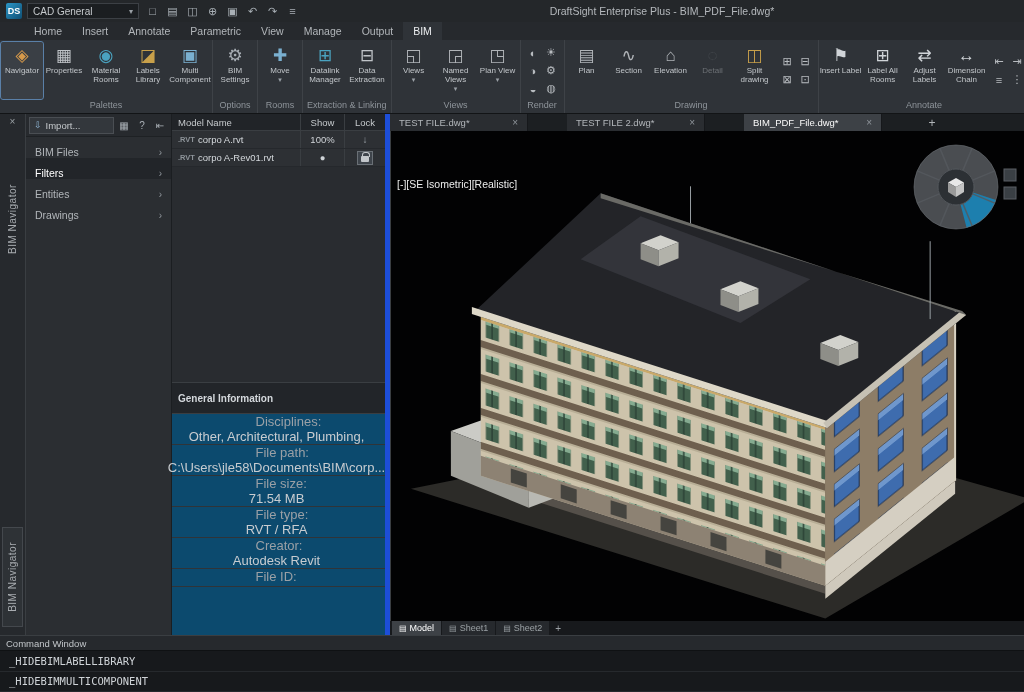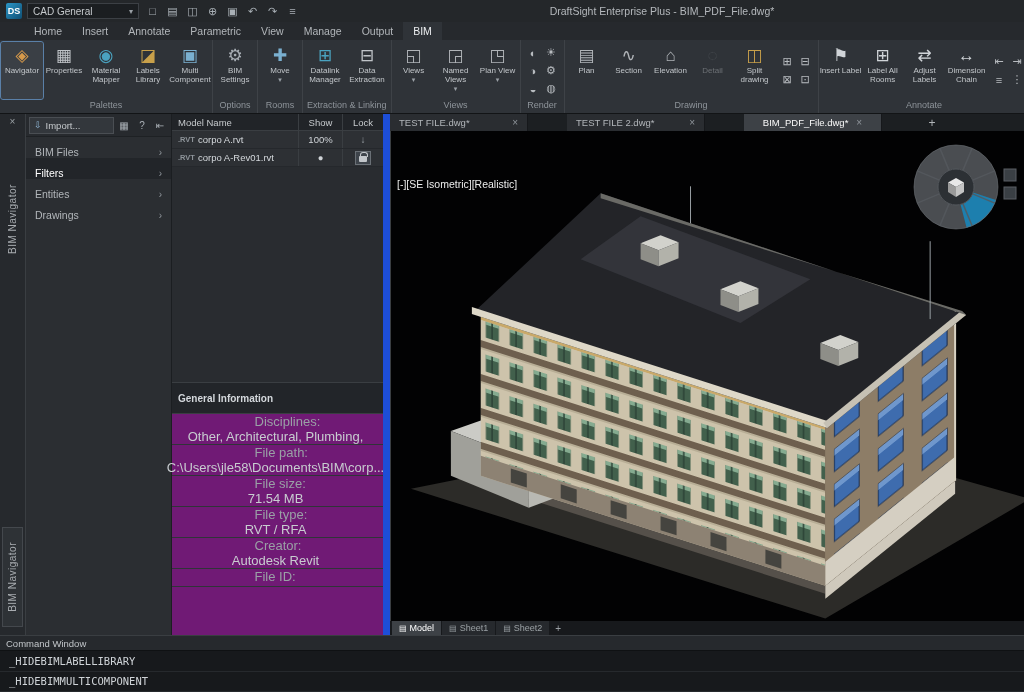--- a/index.html
+++ b/index.html
@@ -52,21 +52,21 @@
   .import-btn { flex:1; height:17px; background:#33373c; border:1px solid #4a4e53; display:flex; align-items:center; gap:4px;
                 padding:0 4px; font-size:9.5px; color:#c6cacd; }
   .import-ic { font-size:9px; color:#8fb7d6; }
   .tool-ic { width:16px; height:16px; font-size:10px; color:#aab0b6; display:flex; align-items:center; justify-content:center; }
   .nav-tree { flex:1; }
   .tree-item { height:21px; display:flex; align-items:flex-end; justify-content:space-between; padding:0 9px;
                font-size:10.5px; color:#b2b6ba; }
   .tree-item.active { color:#ffffff; background:#222529; }
   .tree-chevron { font-size:10px; color:#8e949a; }
 
-  .model-panel { width:218px; background:#701a75; border-right:7px solid #1d4ed8; display:flex; flex-direction:column; flex:0 0 auto; }
+  .model-panel { width:218px; background:#0c4a6e; border-right:5px solid #1d4ed8; display:flex; flex-direction:column; flex:0 0 auto; }
   .mtable { height:268px; display:flex; flex-direction:column; background:#292c30; }
   .mtable-head { height:17px; display:flex; background:#212428; border-bottom:1px solid #3a3e42; font-size:9.5px; color:#c6cacd; }
   .mcol { display:flex; align-items:center; justify-content:center; border-right:1px solid #3a3e42; overflow:hidden; }
   .mcol.name { flex:1; justify-content:flex-start; padding-left:6px; }
   .mcol.show { width:44px; flex:0 0 auto; }
   .mcol.lock { width:40px; flex:0 0 auto; border-right:none; }
   .mrow { height:18px; display:flex; align-items:stretch; background:#2d3034; border-bottom:1px solid #25282c; font-size:9.5px; }
   .ext { color:#8e949a; font-size:7.5px; margin-right:3px; font-weight:bold; }
   .mname { color:#d4d8dc; white-space:nowrap; }
   .show-val { color:#cfd3d7; }
@@ -80,21 +80,21 @@
   .ginfo-row { min-height:18px; display:flex; align-items:center; border-bottom:1px solid #303438; font-size:13px;flex-direction:column; }
   .glabel { width:64px; padding-left:9px; color:#9aa0a6; flex:0 0 auto; }
   .gvalue { color:#c8ccd0; white-space:nowrap; overflow:hidden; text-overflow:ellipsis; padding-right:4px; }
   .panel-fill { flex:1; }
 
   
   .main-col { flex:1; display:flex; flex-direction:column; min-width:0; }
   .doc-tabs { height:17px; background:#1c1f22; display:flex; align-items:stretch; flex:0 0 auto;gap:39px; }
   .dtab { display:flex; align-items:center; gap:8px; padding:0 9px; min-width:138px; justify-content:space-between;
           background:#2a2d31; border-right:1px solid #16181b; color:#b2b6ba; font-size:9.5px; white-space:nowrap; }
-  .dtab.active { background:#3d4146; color:#fafafa;justify-content:center; }
+  .dtab.active { background:#3d4146; color:#fafafa; }
   .dtab-close { font-size:10px; color:#8e949a; }
   .dtab-add { width:22px; display:flex; align-items:center; justify-content:center; color:#b2b6ba; font-size:12px; }
 
   .viewport { flex:1; background:#020203; position:relative; overflow:hidden; border-left:1px solid #3a3e42; }
   .view-label { position:absolute; top:5px; left:6px; color:#ececec; font-size:10.5px; z-index:3;margin-top:42px; }
   .bldg { position:absolute; inset:0; width:100%; height:100%; }
   .navwheel { position:absolute; top:8px; right:4px; z-index:3; }
 
   .sheet-bar { height:14px; background:#17191c; display:flex; align-items:stretch; gap:1px; padding-left:2px; flex:0 0 auto; }
   .stab { display:flex; align-items:center; gap:3px; padding:0 7px; font-size:9px; background:#26292d; color:#9aa0a4; }
@@ -150,21 +150,21 @@
           <div class="rbtn selected">
             <div class="ricon" style="color: rgb(216, 154, 74);">◈</div>
             <div class="rlabel">Navigator</div>
           </div>
           <div class="rbtn">
             <div class="ricon" style="color: rgb(192, 196, 200);">▦</div>
             <div class="rlabel">Properties</div>
           </div>
           <div class="rbtn">
             <div class="ricon" style="color: rgb(74, 163, 192);">◉</div>
-            <div class="rlabel">Material Mapper</div>
+            <div class="rlabel">Material Rooms</div>
           </div>
           <div class="rbtn">
             <div class="ricon" style="color: rgb(200, 160, 74);">◪</div>
             <div class="rlabel">Labels Library</div>
           </div>
           <div class="rbtn">
             <div class="ricon" style="color: rgb(122, 176, 208);">▣</div>
             <div class="rlabel">Multi Component</div>
           </div>
         </div>

